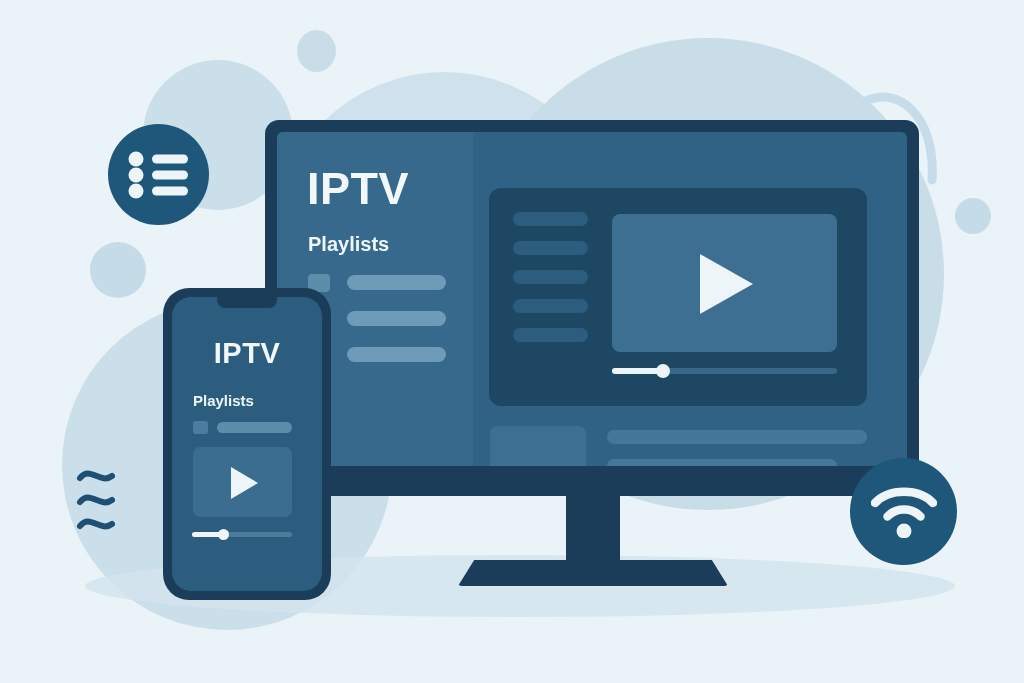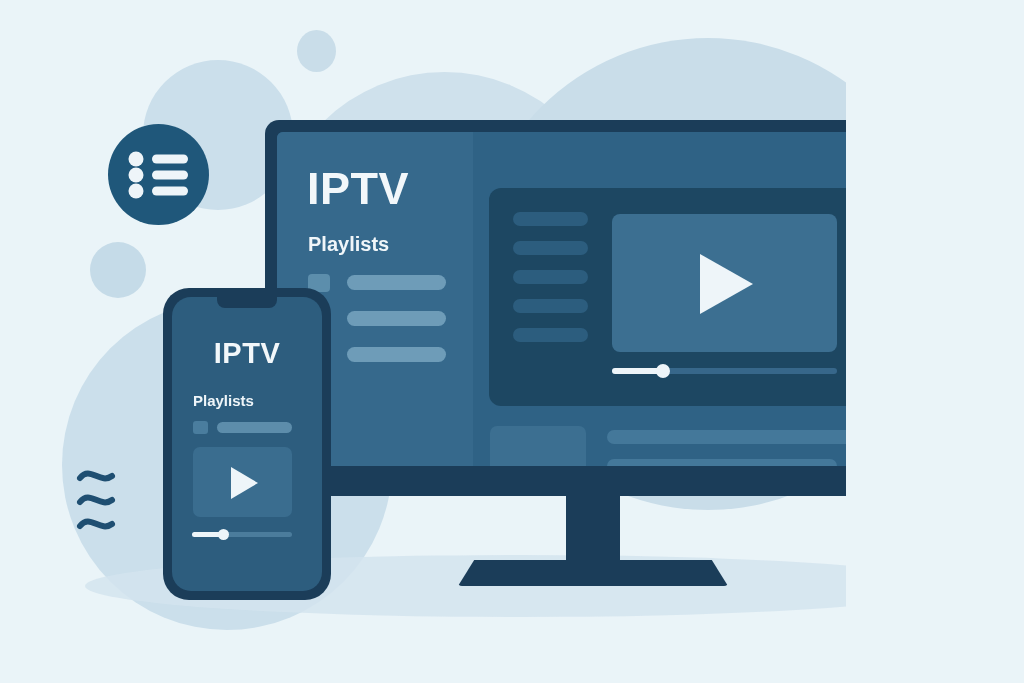--- a/index.html
+++ b/index.html
@@ -2,21 +2,21 @@
 <html><head>
 <meta charset="utf-8">
 <style>
   html, body {
     margin: 0;
     padding: 0;
     background: #eaf4f8;
   }
   #stage {
     position: relative;
-    width: 846px;
+    width: 1024px;
     height: 683px;
     overflow: hidden;
     background: #eaf4f8;
     font-family: "Liberation Sans", sans-serif;
   }
   .abs { position: absolute; }
 
   
   .blob {
     border-radius: 50%;

